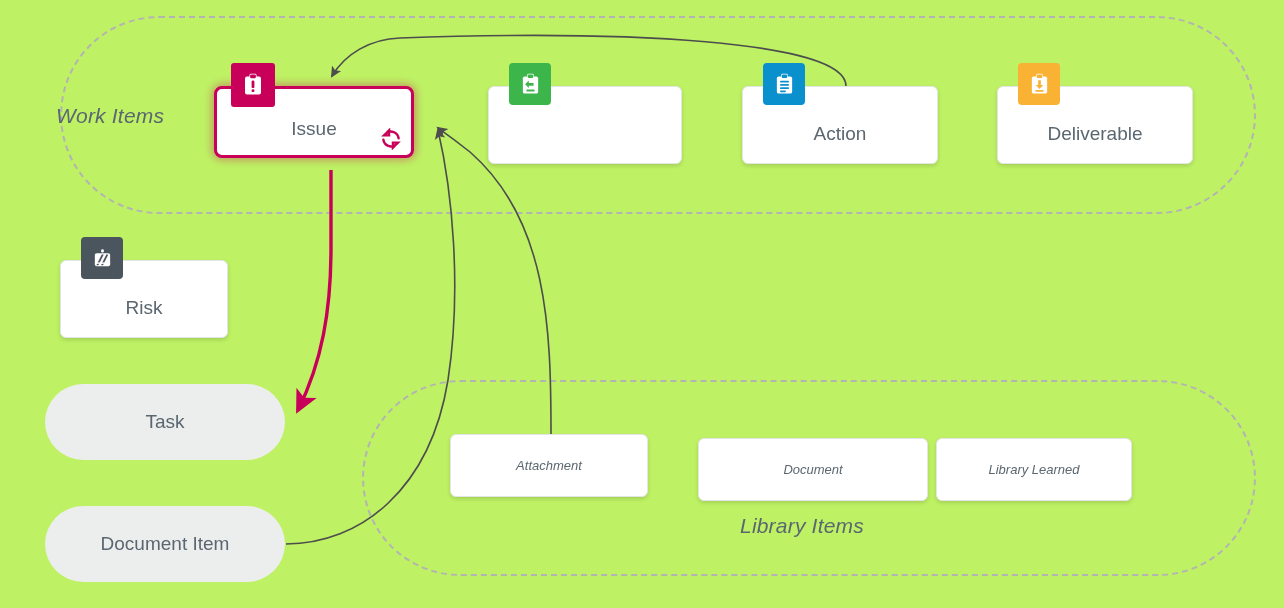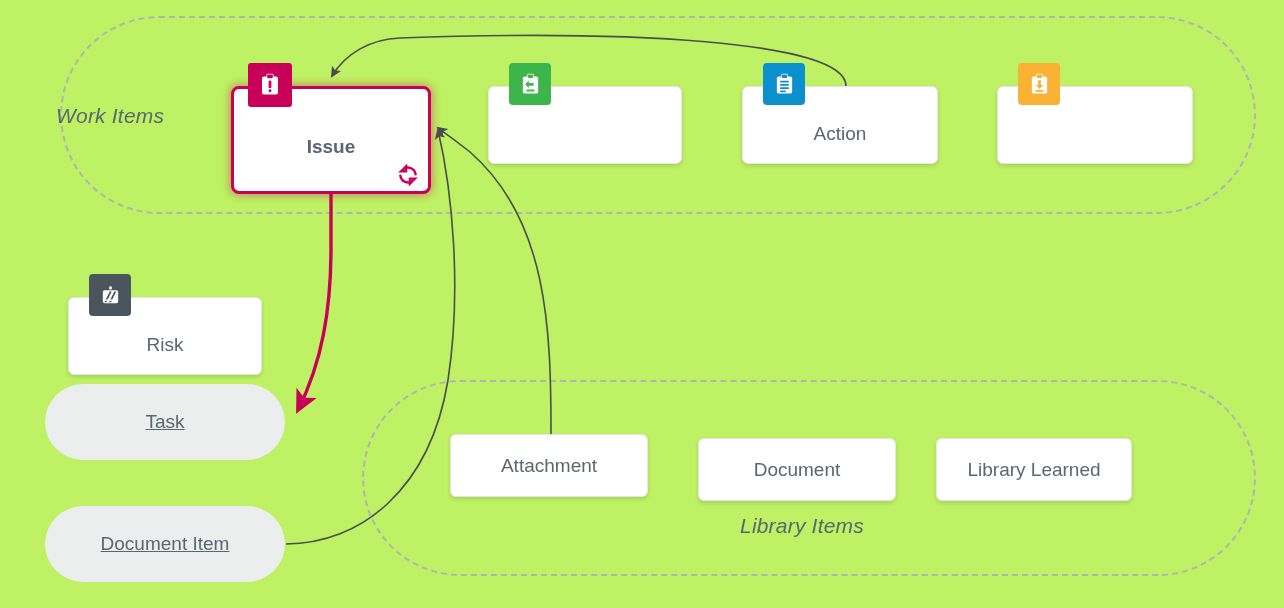--- a/index.html
+++ b/index.html
@@ -99,29 +99,28 @@
     height: 42px;
     border-radius: 4px;
     display: flex;
     align-items: center;
     justify-content: center;
   }
   .node-icon svg { display: block; }
 
   
   #node-issue {
-    left: 231px;
+    left: 214px;
     top: 86px;
     width: 200px;
-    height: 108px;
+    height: 72px;
     border: 3px solid #c8005a;
     border-radius: 8px;
     box-shadow: 0 0 9px 2px rgba(200,0,90,.38);
     z-index: 6;
-    font-weight: bold;
   }
   #node-issue .node-label {
     font-size: 19px;
     color: #5b6770;
     padding-top: 14px;
   }
   #node-issue .node-icon {
     left: 14px;
     top: -26px;
     width: 44px;
@@ -136,45 +135,44 @@
     height: 24px;
     display: flex;
     align-items: center;
     justify-content: center;
   }
 
   
   #node-change-request { left: 488px;  top: 86px;  width: 194px; height: 78px; }
   #node-action         { left: 742px;  top: 86px;  width: 196px; height: 78px; }
   #node-deliverable    { left: 997px;  top: 86px;  width: 196px; height: 78px; }
-  #node-risk           { left: 68px;   top: 260px; width: 194px; height: 78px; margin-top: 37px; }
+  #node-risk           { left: 60px;   top: 260px; width: 168px; height: 78px; }
 
   
   .pill {
     position: absolute;
     box-sizing: border-box;
     background: #eceded;
     border: none;
     border-radius: 48px;
     display: flex;
     align-items: center;
     justify-content: center;
     color: #5b6770;
     font-size: 19px;
     cursor: pointer;
-    text-decoration: underline;
   }
   #node-task         { left: 45px; top: 384px; width: 240px; height: 76px; }
   #node-backlog-item { left: 45px; top: 506px; width: 240px; height: 76px; }
 
   
   #node-attachment      { left: 450px; top: 434px; width: 198px; height: 63px; }
-  #node-document        { left: 698px; top: 438px; width: 198px; height: 63px; justify-content: center; }
+  #node-document        { left: 698px; top: 438px; width: 230px; height: 63px; justify-content: center; }
   #node-lessons-learned { left: 936px; top: 438px; width: 196px; height: 63px; }
-  .lib-card .node-label { padding-top: 0; font-size: 19px; }
+  .lib-card .node-label { padding-top: 0; font-size: 13px; font-style: italic; }
 </style>
 </head>
 <body>
 
 <div id="canvas">
 
   <div class="group" id="group-work-items"></div>
   <div class="group" id="group-library-items"></div>
 
   <div class="group-label" id="label-work-items">Work Items</div>
@@ -248,20 +246,21 @@
   <div class="node" id="node-deliverable">
     <span class="node-icon" style="background:#f9b233;">
       <svg width="21" height="23" viewBox="0 0 22 24" aria-hidden="true">
         <rect x="3" y="3.5" width="16" height="18" rx="2" fill="#ffffff"></rect>
         <rect x="7.5" y="0.8" width="7" height="5" rx="1.4" fill="#ffffff"></rect>
         <rect x="8.1" y="1.4" width="5.8" height="3.8" rx="1.1" fill="#f9b233"></rect>
         <path d="M9.6 7.6 L12.4 7.6 L12.4 12.4 L14.9 12.4 L11 16.6 L7.1 12.4 L9.6 12.4 Z" fill="#f9b233"></path>
         <rect x="6.6" y="17.8" width="8.8" height="1.9" rx="0.95" fill="#f9b233"></rect>
       </svg>
     </span>
+    <span class="node-label">Deliverable</span>
   </div>
 
   <div class="node" id="node-risk">
     <span class="node-icon" style="background:#4b555e;">
       <svg width="21" height="23" viewBox="0 0 22 24" aria-hidden="true">
         <rect x="3" y="6.4" width="16" height="13.6" rx="1.8" fill="#ffffff"></rect>
         <rect x="9.6" y="2.4" width="2.8" height="3.2" rx="1.3" fill="#ffffff"></rect>
         <path d="M4.6 19.2 L10.2 7.8 L12.3 7.8 L6.7 19.2 Z" fill="#4b555e"></path>
         <path d="M9.4 19.2 L15.0 7.8 L17.1 7.8 L11.5 19.2 Z" fill="#4b555e"></path>
         <rect x="3" y="16.1" width="16" height="1.5" fill="#ffffff"></rect>

